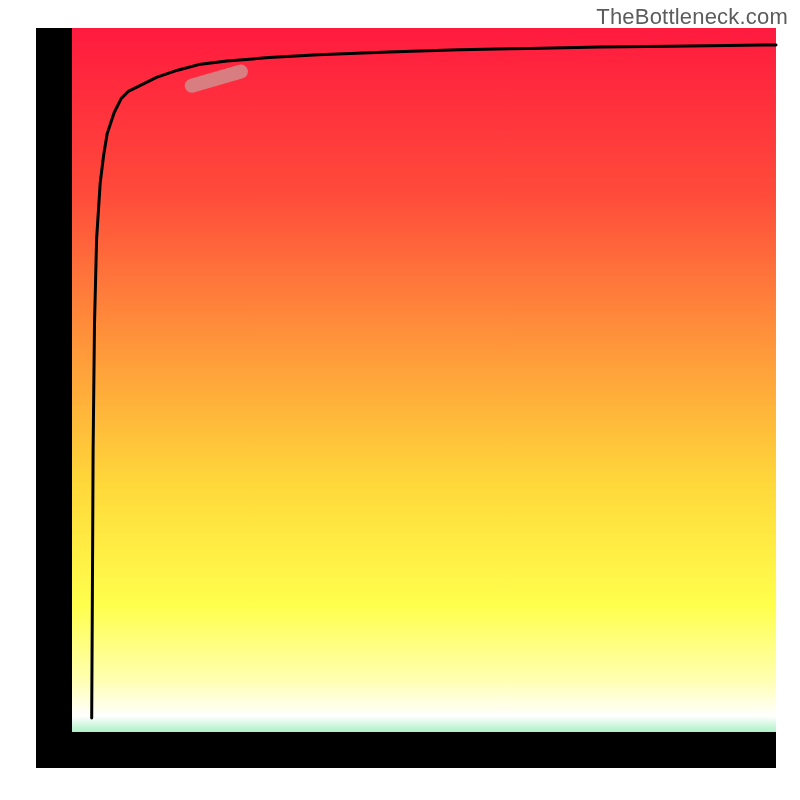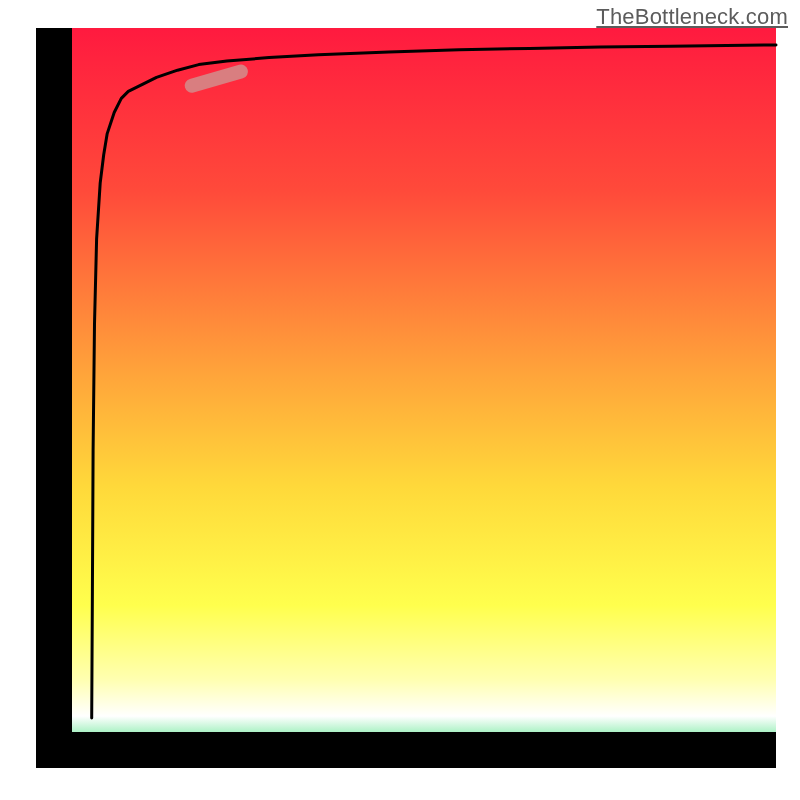--- a/index.html
+++ b/index.html
@@ -16,21 +16,20 @@
     width: 800px;
     height: 800px;
   }
   .attribution {
     position: absolute;
     top: 4px;
     right: 12px;
     font-size: 22px;
     color: #5c5c5c;
     letter-spacing: 0.2px;
-    text-decoration: underline;
   }
   svg.chart {
     position: absolute;
     left: 0;
     top: 0;
   }
 </style>
 </head>
 <body>
 

